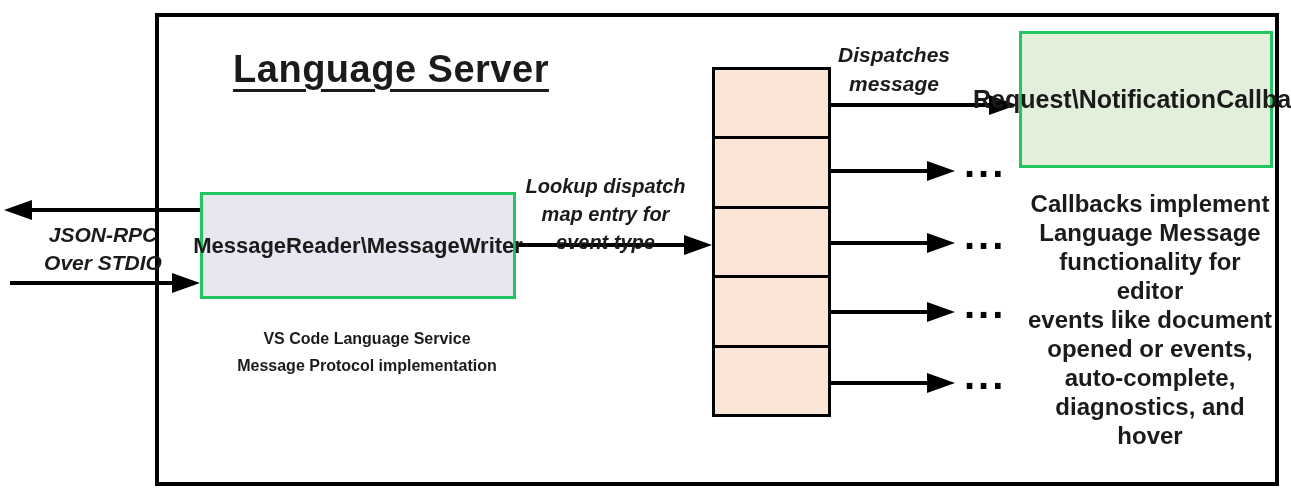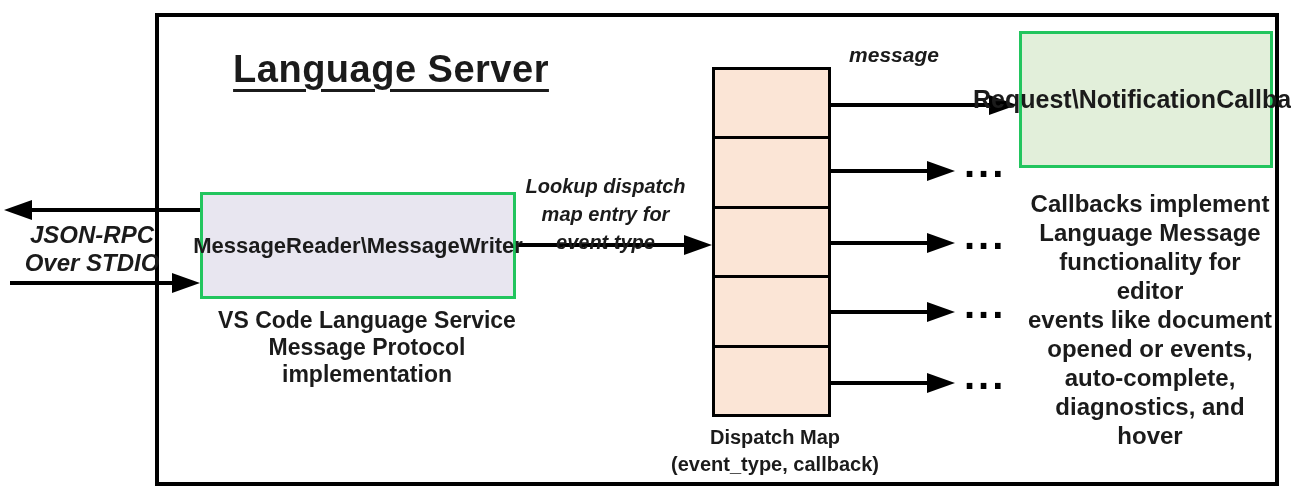--- a/index.html
+++ b/index.html
@@ -28,22 +28,22 @@
   #title span {
     text-decoration: underline;
     text-decoration-thickness: 3px;
     text-underline-offset: 7px;
   }
   .italic-note {
     font-style: italic;
     text-align: center;
   }
   #stdio-label {
-    left: 12px; top: 221px; width: 160px;
-    font-size: 24px; line-height: 28px;
+    left: 23px; top: 221px; width: 160px;
+    font-size: 21px; line-height: 28px;
   }
   #lookup-label {
     left: 508px; top: 172px; width: 195px;
     font-size: 20px; line-height: 28px;
   }
   #dispatches-label {
     left: 833px; top: 40px; width: 122px;
     font-size: 21px; line-height: 29px;
   }
   .node-box {
@@ -58,23 +58,23 @@
     left: 200px; top: 192px; width: 316px; height: 107px;
     background: #e8e6f0;
     font-size: 22px; line-height: 35px;
   }
   #callback-box {
     left: 1019px; top: 31px; width: 254px; height: 137px;
     background: #e2efda;
     font-size: 25px; line-height: 33px;
   }
   #message-io-caption {
-    left: 202px; top: 307px; width: 330px;
-    text-align: center;
-    font-size: 23px; line-height: 27px;
+    left: 202px; top: 325px; width: 330px;
+    text-align: center;
+    font-size: 16px; line-height: 27px;
   }
   #dispatch-map {
     left: 712px; top: 67px; width: 119px; height: 350px;
     background: #fbe5d6;
     border: 3px solid #000;
     box-sizing: border-box;
     display: flex;
     flex-direction: column;
   }
   .dispatch-cell { flex: 1; }
@@ -188,26 +188,23 @@
   </div>
 
   <div id="dispatch-map" class="abs" style="background-color: rgb(251, 229, 214);">
     <div class="dispatch-cell"></div>
     <div class="dispatch-cell"></div>
     <div class="dispatch-cell"></div>
     <div class="dispatch-cell"></div>
     <div class="dispatch-cell"></div>
   </div>
 
-  <div id="dispatch-map-label" class="abs">
-    <div>Dispatch Map</div>
-    <div>(event_type, callback)</div>
-  </div>
 
   <div id="dispatches-label" class="abs italic-note">
+    <div>Dispatches</div>
     <div>message</div>
   </div>
 
   <div id="callback-box" class="abs node-box" style="background-color: rgb(226, 239, 218);">
     <div>Request\</div>
     <div>Notification</div>
     <div>Callback</div>
   </div>
 
   <div id="callback-note" class="abs">

